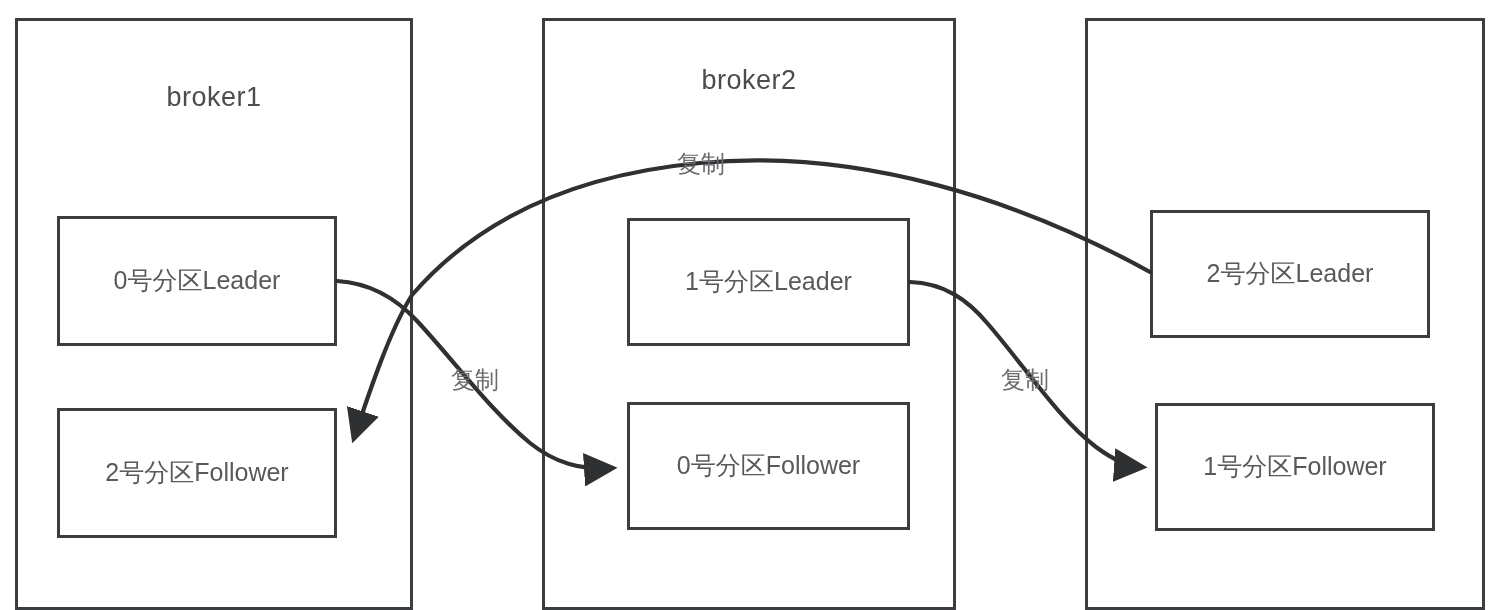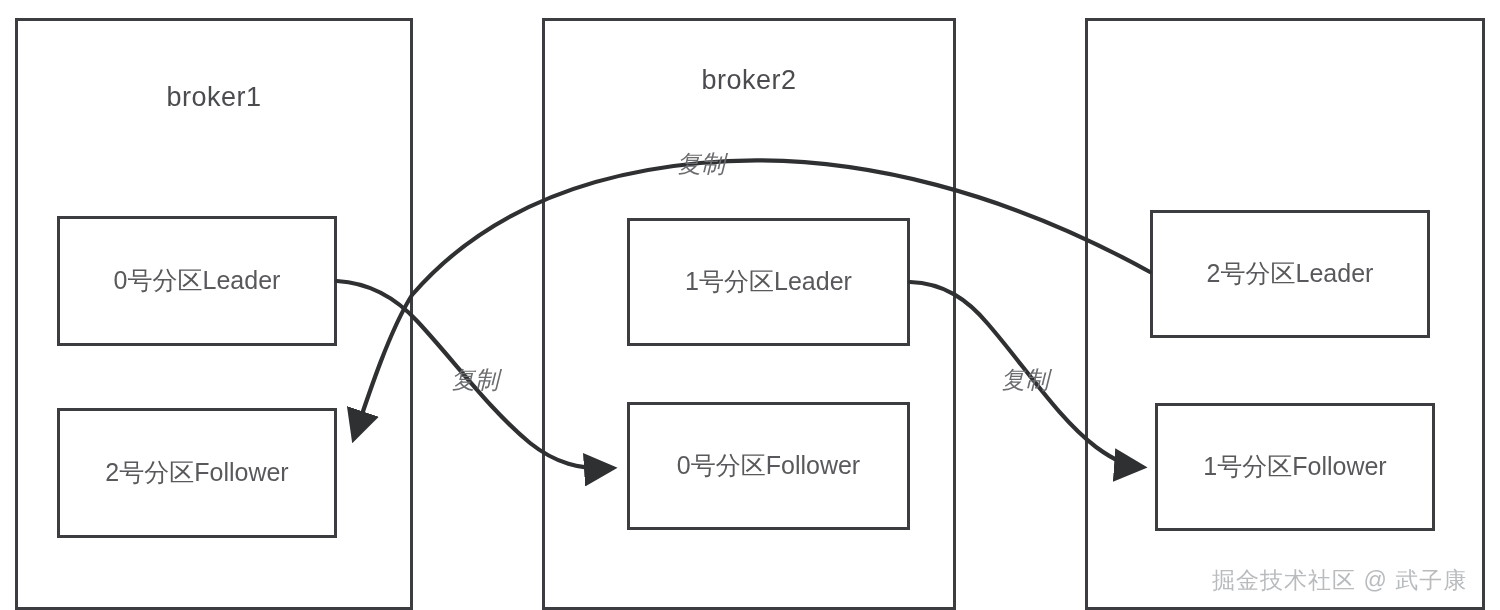--- a/index.html
+++ b/index.html
@@ -51,21 +51,20 @@
     font-size: 25px;
     color: #58595c;
     white-space: nowrap;
   }
   .edge-label {
     position: absolute;
     font-size: 24px;
     color: #6a6c6f;
     white-space: nowrap;
     background: transparent;
-    font-style: italic;
   }
   #arrow-layer {
     position: absolute;
     left: 0; top: 0;
     width: 1500px;
     height: 610px;
     pointer-events: none;
   }
   .watermark {
     position: absolute;
@@ -131,15 +130,14 @@
 
     <path d="M 910 282 C 944 283 968 300 988 324 C 1026 368 1058 418 1096 447 C 1115 461 1128 466 1142 467" fill="none" stroke="#2e3032" stroke-width="4.2" stroke-linecap="round" marker-end="url(#ah)"></path>
   </svg>
 
   <div class="edge-label" style="left:677px; top:148px;">复制</div>
 
   <div class="edge-label" style="left:451px; top:364px;">复制</div>
 
   <div class="edge-label" style="left:1001px; top:364px;">复制</div>
 
-  <div class="watermark" style="left:1212px; top:565px;">掘金技术社区 @ 武子康</div>
 
 </div>
 
 </body></html>

